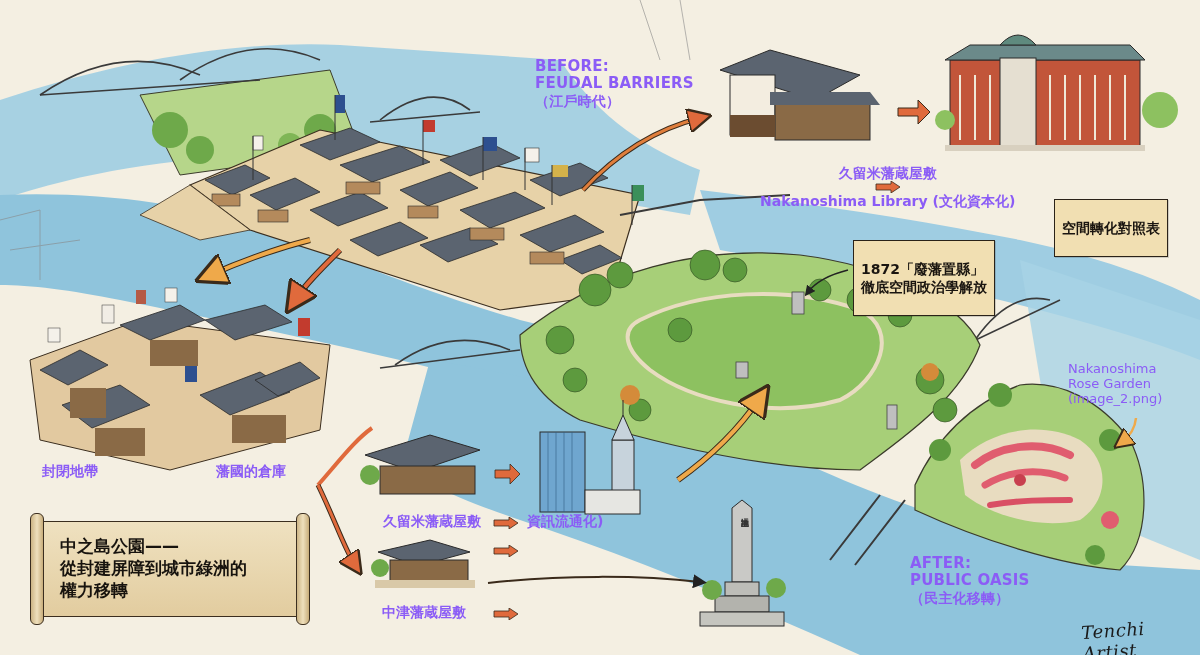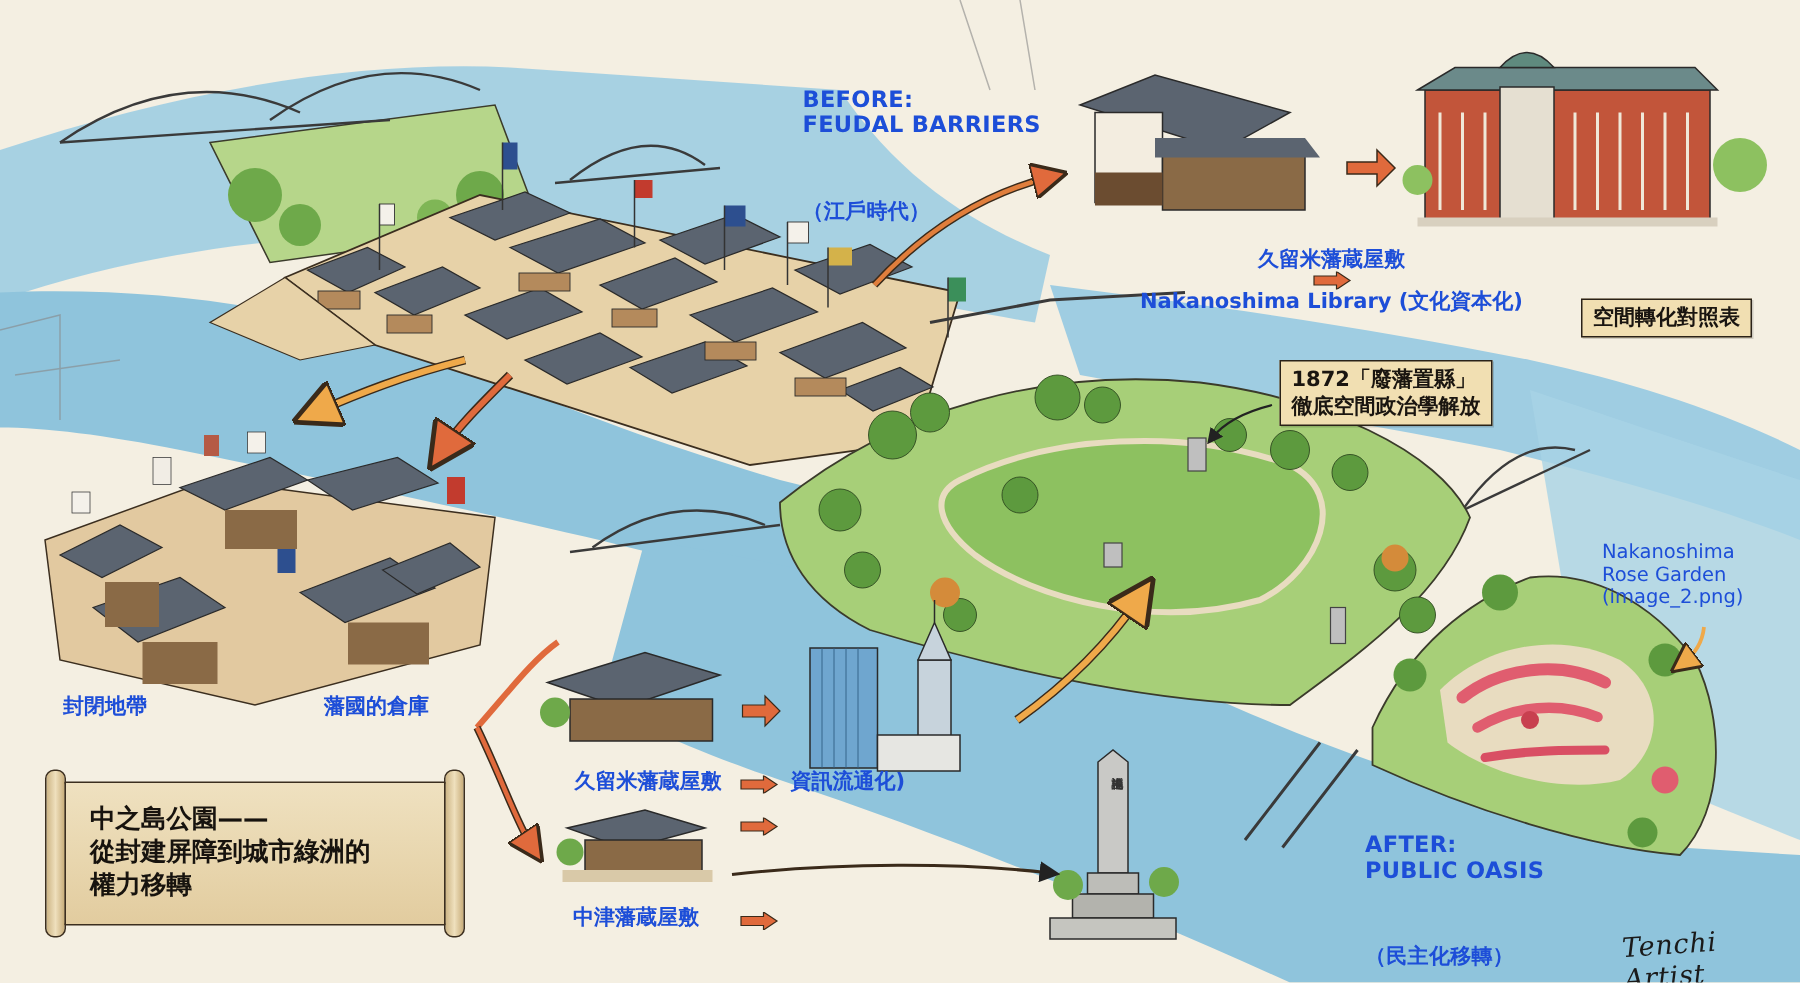--- a/index.html
+++ b/index.html
@@ -6,28 +6,28 @@
   html, body { width: 1200px; height: 655px; overflow: hidden; }
   body {
     background: #f4efe2;
     font-family: "DejaVu Sans", "Liberation Sans", sans-serif;
     color: #1d1a16;
     position: relative;
   }
   .canvas { position: absolute; inset: 0; width: 1200px; height: 655px; }
   svg.art { position: absolute; left: 0; top: 0; }
 
-  .label { position: absolute; font-weight: bold; line-height: 1.15; color: #1d4ed8; }
+  .label { position: absolute; font-weight: bold; line-height: 1.15; color: #8b5cf6; }
   .heading-en { font-size: 15px; letter-spacing: 0.2px; }
-  .heading-cn { font-size: 14px; margin-top: 40px; }
+  .heading-cn { font-size: 14px; }
   .small-cn { font-size: 14px; font-weight: bold; flex-direction: column; }
 
   .tag-box {
     position: absolute; background: #f1dfb2; border: 1.5px solid #2a2218;
-    font-weight: bold; color: #1a1510; padding: 3px 7px; line-height: 1.3;
+    font-weight: bold; color: #1a1510; padding: 19px 7px; line-height: 1.3;
     box-shadow: 1px 1px 0 rgba(0,0,0,0.15);
   }
 
   .scroll {
     position: absolute; left: 28px; top: 513px; width: 284px; height: 112px;
   }
   .scroll .paper {
     position: absolute; left: 14px; top: 8px; right: 14px; bottom: 8px;
     background: linear-gradient(180deg, #efe1c0 0%, #e8d6ae 55%, #e2cc9f 100%);
     border: 1.5px solid #3b2e1f; border-radius: 2px;

